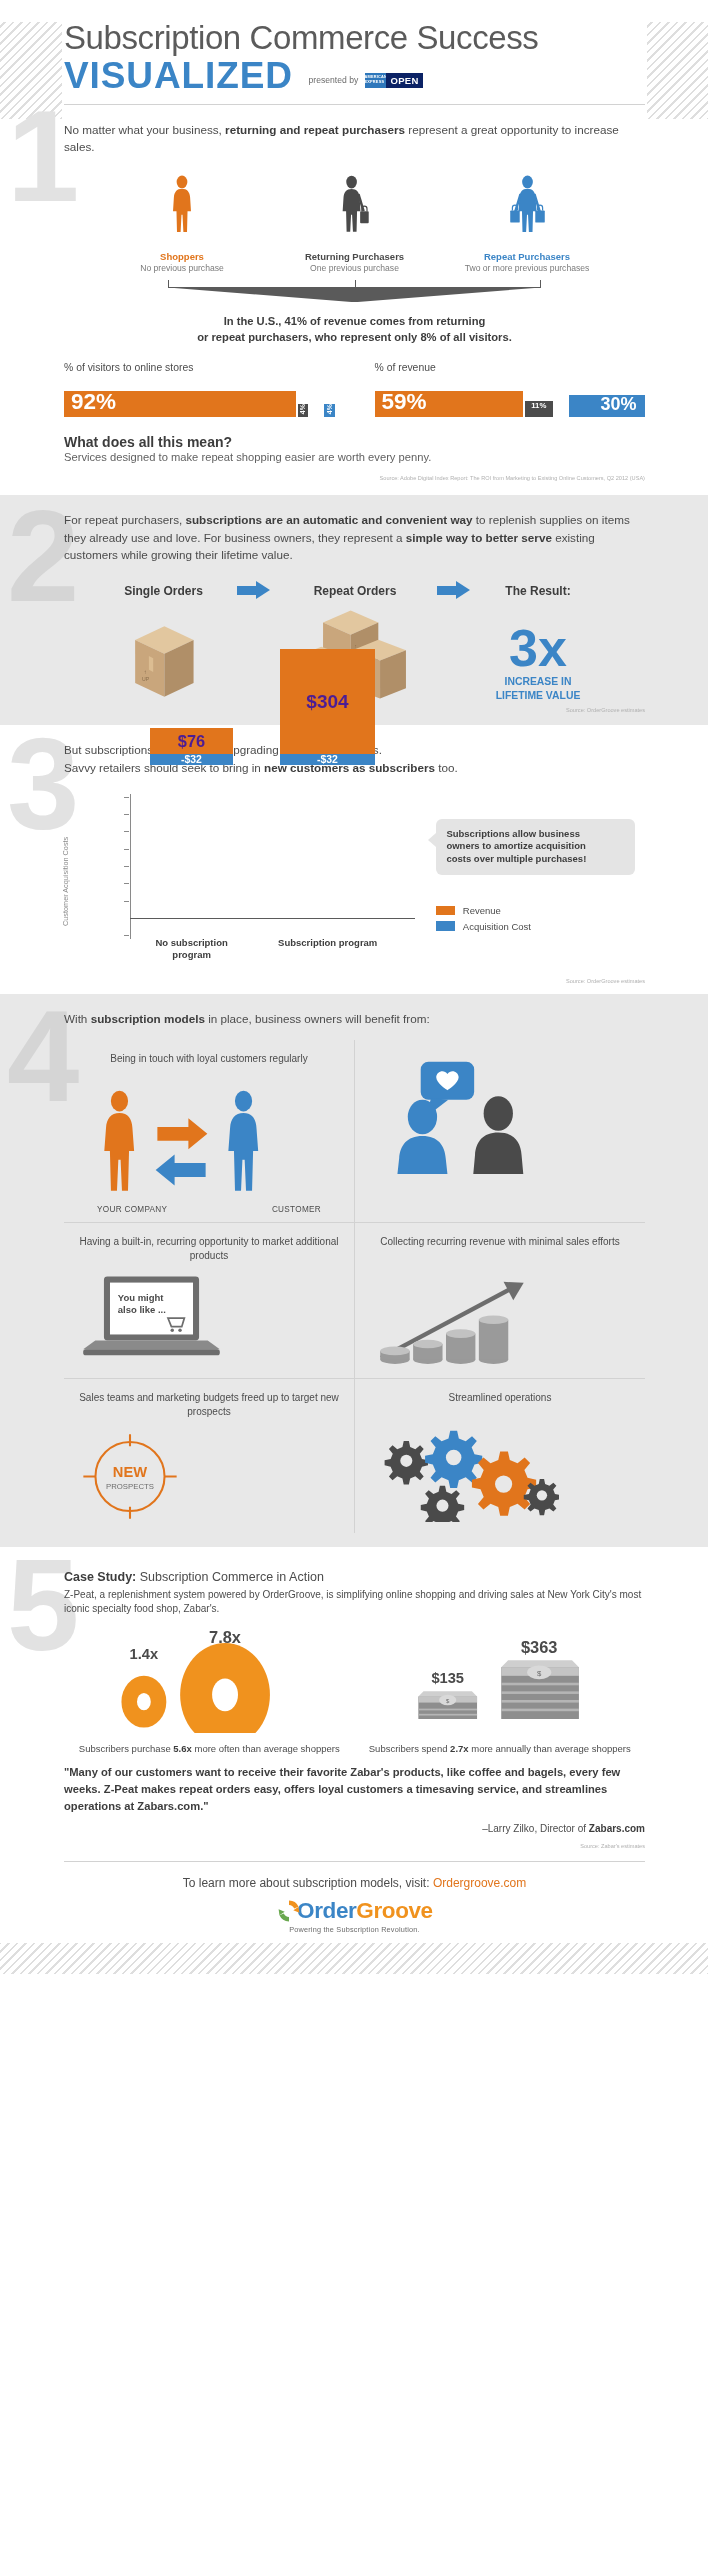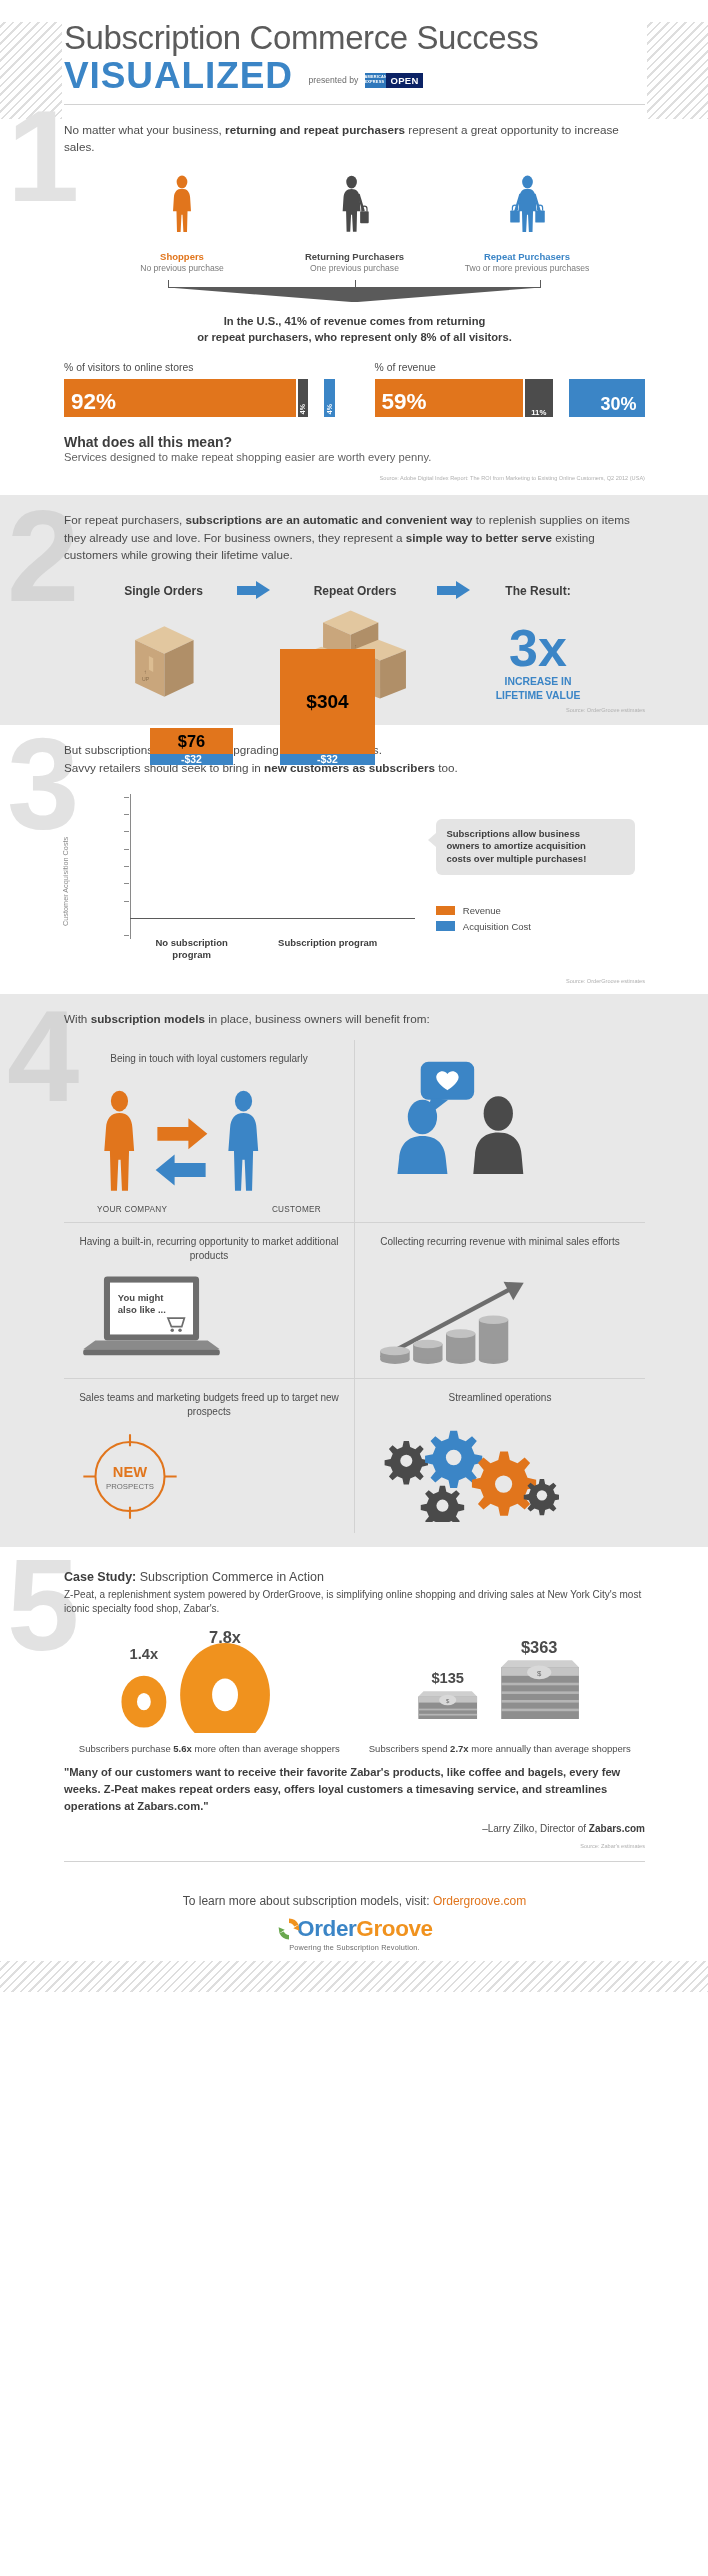--- a/index.html
+++ b/index.html
@@ -93,33 +93,33 @@
     position: absolute; left: 0; right: 0; top: 7.8px; height: 14.7px;
     background: #5a5a5a;
     clip-path: polygon(0 0, 100% 0, 50% 100%);
   }
   .stat-line { text-align: center; font-size: 11.2px; font-weight: bold; color: #3d3d3d; line-height: 1.45; margin-top: 10.4px; }
 
   
   .bars-row { display: flex; gap: 40px; margin-top: 17.3px; }
   .bar-block { flex: 1; }
   .bar-caption { font-size: 10.4px; color: #4c4c4c; margin-bottom: 5.2px; }
-  .stacked { display: flex; height: 38px; gap: 1.7px; }
+  .stacked { display: flex; height: 38px; gap: 1.7px; align-items: flex-end; }
   .seg { position: relative; display: flex; align-items: flex-end; }
   .seg-orange { background: #e1751c; }
   .seg-grey { background: #4c4c4c; }
   .seg-blue { background: #3b85c6; margin-left: 15px; }
   .seg-big-label { color: #fff; font-size: 22.5px; font-weight: bold; padding: 0 0 3.5px 7px; line-height: 1; }
   .seg-big-label.right { margin-left:auto; padding: 0 8.6px 3.5px 0; }
   .seg-vert-label {
     color:#fff; font-size: 7px; font-weight: bold;
     writing-mode: vertical-rl; transform: rotate(180deg);
     margin: 0 auto 2.6px auto;
   }
-  .seg-mid-label { color:#fff; font-size: 7.8px; font-weight: bold; margin: 0 auto 0 auto; }
+  .seg-mid-label { color:#fff; font-size: 7.8px; font-weight: bold; margin: 0 auto 7px auto; }
 
   .mean-head { font-size: 14px; font-weight: bold; color: #3d3d3d; margin-top: 17.3px; }
   .mean-sub { font-size: 11.2px; color: #616161; margin-top: 1.7px; }
   .source { font-size: 5.6px; color: #b0b0b0; text-align: right; }
 
   
   .s2-head-row { display:flex; align-items:center; margin-top: 17.3px; padding: 0 26px; }
   .s2-head { font-size: 12px; font-weight: bold; color: #3d3d3d; text-align:center; }
   .arrow-blue { width: 36px; height: 19px; position: relative; }
   .arrow-blue::before { content:''; position:absolute; left:0; top:5.2px; width:21px; height:8.6px; background:#3b85c6; }
@@ -141,21 +141,21 @@
   .ytick { position:absolute; right: 5.2px; font-size: 9.5px; font-weight: bold; transform: translateY(-50%); }
   .ytick.pos { color: #e1751c; }
   .ytick.neg { color: #3b85c6; }
   .ytickmark { position:absolute; left: 60px; width: 5.2px; height:0.9px; background:#8a8a8a; }
   .axis-v { position:absolute; left: 66px; top: 3.5px; width: 0.9px; height: 145px; background:#8a8a8a; }
   .axis-zero { position:absolute; left: 66px; width: 285px; height: 1.3px; background:#5a5a5a; }
   .plot { position:absolute; left: 67px; top: 0; width: 283px; height: 164px; }
   .barcol { position:absolute; width: 83px; }
   .bar-pos { position:absolute; background:#e1751c; display:flex; align-items:center; justify-content:center; }
   .bar-neg { position:absolute; background:#3b85c6; display:flex; align-items:center; justify-content:center; }
-  .bar-pos-label { color:#000000; font-weight:bold; font-size: 16.4px; }
+  .bar-pos-label { color:#4c1d95; font-weight:bold; font-size: 16.4px; }
   .bar-neg-label { color:#fff; font-weight:bold; font-size: 10.4px; }
   .xcat { position:absolute; width: 104px; text-align:center; font-size: 9.5px; font-weight:bold; color:#3d3d3d; line-height:1.25; }
   .chart-side { width: 199px; position: relative; padding-top: 29px; }
   .callout {
     background:#e4e4e4; border-radius: 6px; padding: 8.6px 10.4px;
     font-size: 9.5px; font-weight: bold; color:#3d3d3d; line-height: 1.35; position: relative;
   }
   .callout::before {
     content:''; position:absolute; left:-7.8px; top: 14px; width:0;height:0;
     border-top: 7.8px solid transparent; border-bottom: 7.8px solid transparent; border-right: 8.6px solid #e4e4e4;
@@ -182,21 +182,21 @@
   .case-head b { font-weight:bold; color:#3d3d3d; }
   .case-sub { font-size: 10px; color:#4c4c4c; line-height:1.45; margin-top: 3.5px; }
   .case-cols { display:flex; margin-top: 12px; }
   .case-col { flex:1; text-align:center; }
   .case-cap { font-size: 9.5px; color:#4c4c4c; line-height:1.35; margin-top: 7px; }
   .case-cap b { font-weight:bold; color:#3d3d3d; }
   .quote { font-size: 11.2px; font-weight:bold; color:#3d3d3d; line-height:1.5; margin-top: 8.6px; }
   .attrib { font-size: 10px; color:#4c4c4c; text-align:right; margin-top: 8.6px; }
   .attrib b { font-weight:bold; color:#3d3d3d; }
   .hr-foot { margin: 12px 0 0 0; border-top:0.9px solid #d2d2d2; }
-  .footer-cta { text-align:center; font-size: 12px; color:#4c4c4c; margin-top: 32px; }
+  .footer-cta { text-align:center; font-size: 12px; color:#4c4c4c; margin-top: 14px; }
   .footer-cta .link { color:#e1751c; }
   .og-logo { display:flex; align-items:center; justify-content:center; margin-top: 8.6px; gap:0; }
   .og-word { font-size: 22.5px; font-weight:bold; letter-spacing:-0.4px; line-height:1; }
   .og-o { color:#3b85c6; }
   .og-rder { color:#3b85c6; }
   .og-groove { color:#f0921e; }
   .og-tag { text-align:center; font-size: 7.3px; color:#6b6b6b; margin-top: 0.9px; letter-spacing:0.2px;}
   .og-mark { width: 26px; height: 26px; position:relative; margin-right: -5.2px; }
 </style>
 </head>

